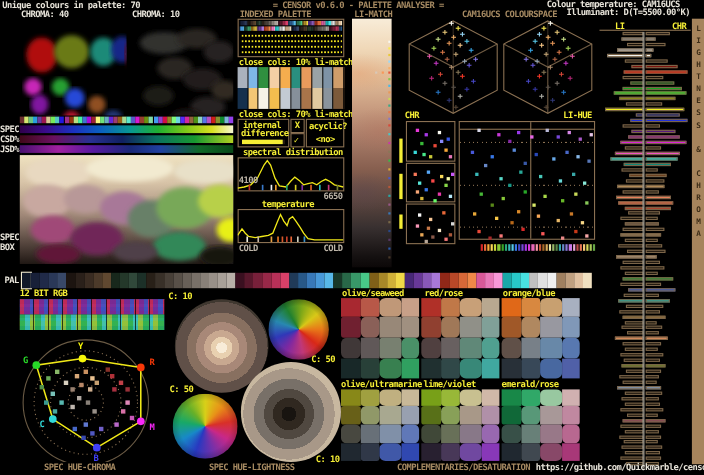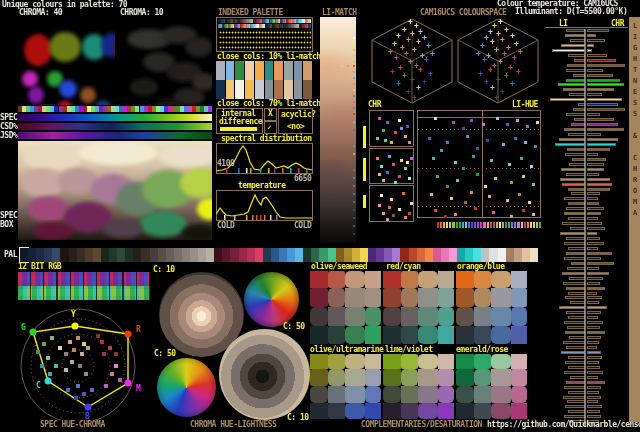--- a/index.html
+++ b/index.html
@@ -25,20 +25,21 @@
   .dotgrid{position:absolute;background-image:radial-gradient(circle,#f8e820 0.8px,transparent 1.1px);
            background-size:3px 5px}
   svg{position:absolute;display:block}
 </style>
 </head>
 <body>
 
 <div id="app">
 
   <div class="t" style="left:2px;top:1px">Unique colours in palette: 70</div>
+  <div class="t tan" style="left:248px;top:1px">= CENSOR v0.6.0 - PALETTE ANALYSER =</div>
   <div class="t" style="left:497px;top:0px">Colour temperature: CAM16UCS</div>
   <div class="t" style="left:515px;top:8px">Illuminant: D(T=5500.00°K)</div>
   <div class="t" style="left:19px;top:9px">CHROMA: 40</div>
   <div class="t" style="left:120px;top:9px">CHROMA: 10</div>
   <div class="t tan" style="left:218px;top:9px">INDEXED PALETTE</div>
   <div class="t tan" style="left:322px;top:9px">LI-MATCH</div>
   <div class="t tan" style="left:420px;top:9px">CAM16UCS COLOURSPACE</div>
 
   <svg id="chart40" style="left:8px;top:17px" width="107" height="88" viewBox="0 0 107 88">
       <filter id="chart40f">
@@ -1108,24 +1109,24 @@
                   conic-gradient(from -30deg,#208030,#80a818,#d8c818,#e87818,#d82818,#c03878,#8028a0,#3038b8,#2888b0,#208030)"></div>
   <div class="t yel" style="left:283px;top:323px">C: 50</div>
 
   <div class="t yel" style="left:154px;top:350px">C: 50</div>
   <div class="circ" style="left:157px;top:358px;width:59px;height:59px;
        background:radial-gradient(circle,transparent 0 55%,rgba(0,0,0,.35) 82% 100%),
                   conic-gradient(#d8d018,#e89018,#d83028,#c82888,#7830a8,#2838c0,#1888c8,#18a868,#68b028,#d8d018)"></div>
   <div class="circ" style="left:219px;top:329px;width:91px;height:91px;
        background:radial-gradient(circle at 48% 52%,#181410 0 10%,#302820 10% 22%,#504840 22% 34%,#787068 34% 48%,#a89888 48% 62%,#c8b8a0 62% 78%,#e0d0b8 78% 90%,#ecdcc8 90% 100%)"></div>
   <div class="t yel" style="left:287px;top:414px">C: 10</div>
-  <div class="t tan" style="left:190px;top:421px">CHROMA HUE-LIGHTNESS</div>
+  <div class="t tan" style="left:190px;top:421px">SPEC HUE-LIGHTNESS</div>
 
   <div class="t yel" style="left:311px;top:263px">olive/seaweed</div>
-  <div class="t yel" style="left:386px;top:263px">red/cyan</div>
+  <div class="t yel" style="left:386px;top:263px">red/rose</div>
   <div class="t yel" style="left:457px;top:263px">orange/blue</div>
   <div class="tile" id="tile0" style="left:310px;top:271px;width:71px;height:73px">
       <div style="background: rgb(168, 40, 48); border-radius: 0%;"></div>
       <div style="background: rgb(184, 88, 72); border-radius: 14%;"></div>
       <div style="background: rgb(192, 152, 120); border-radius: 28%;"></div>
       <div style="background: rgb(200, 160, 136); border-radius: 0%;"></div>
       <div style="background: rgb(112, 32, 48); border-radius: 14%;"></div>
       <div style="background: rgb(138, 96, 88); border-radius: 28%;"></div>
       <div style="background: rgb(152, 136, 120); border-radius: 0%;"></div>
       <div style="background: rgb(160, 144, 128); border-radius: 14%;"></div>

